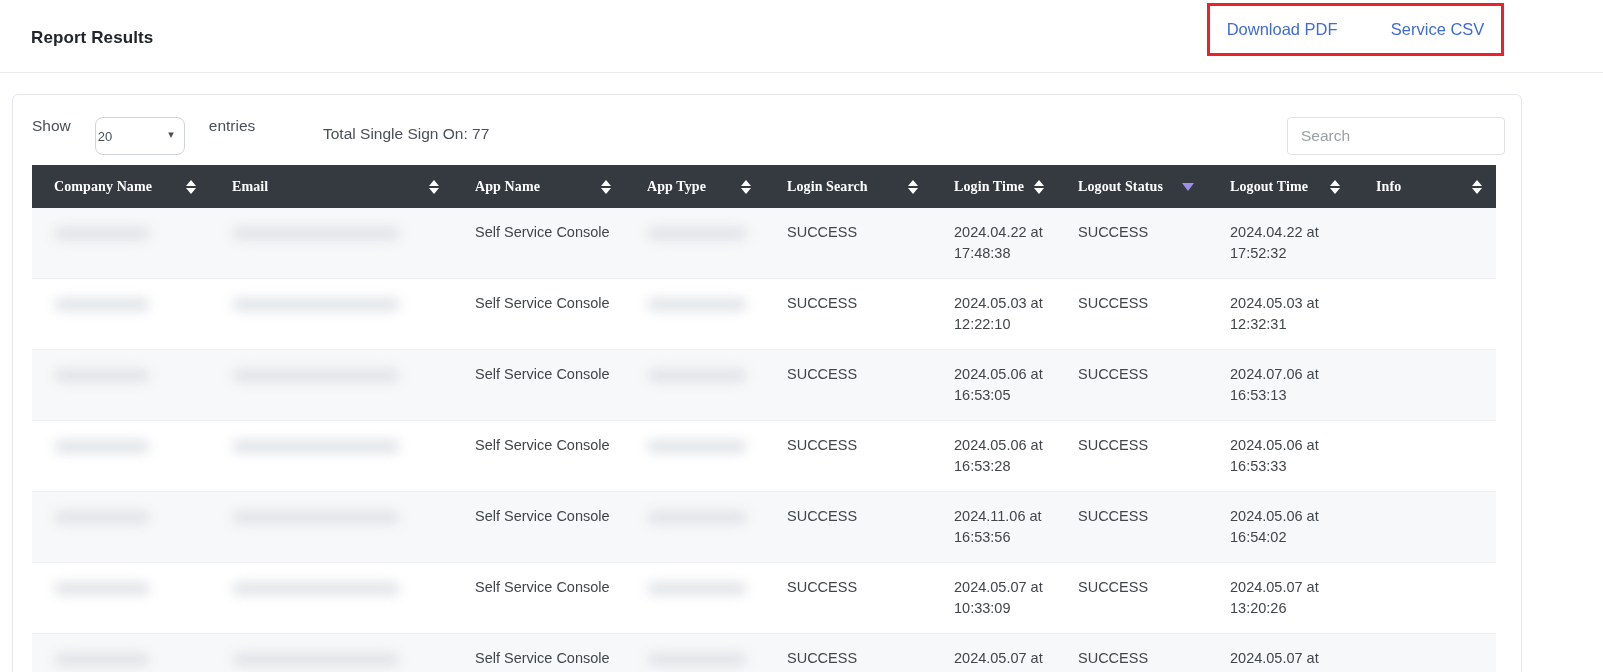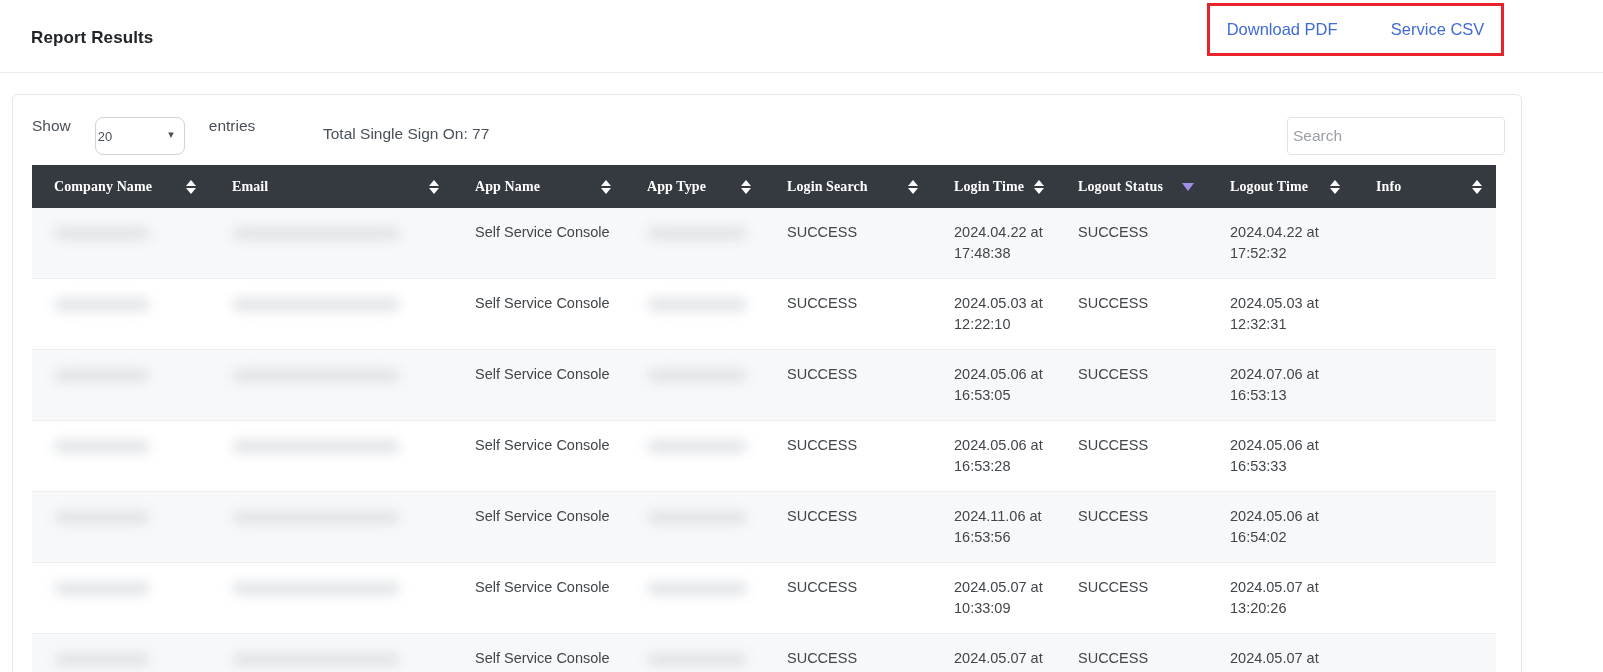--- a/index.html
+++ b/index.html
@@ -69,21 +69,21 @@
     pointer-events: none; color: #495057; font-size: 11px;
   }
   .total-count {
     position: absolute; left: 310px; top: 30px;
     font-size: 15.5px; color: #495057; white-space: nowrap;
   }
   .search-wrap { position: absolute; right: 16px; top: 22px; }
   .search-input {
     width: 218px; height: 38px;
     border: 1px solid #e0e2e6; border-radius: 4px;
-    background: #fff; padding: 0 5px;
+    background: #fff; padding: 0 13px;
     font-size: 15.5px; color: #495057;
     font-family: "Liberation Sans", sans-serif;
     outline: none;
   }
   .search-input::placeholder { color: #9aa0a6; }
 
   
   .table-scroll {
     position: absolute; left: 19px; top: 70px;
     width: 1464px; height: 530px;

